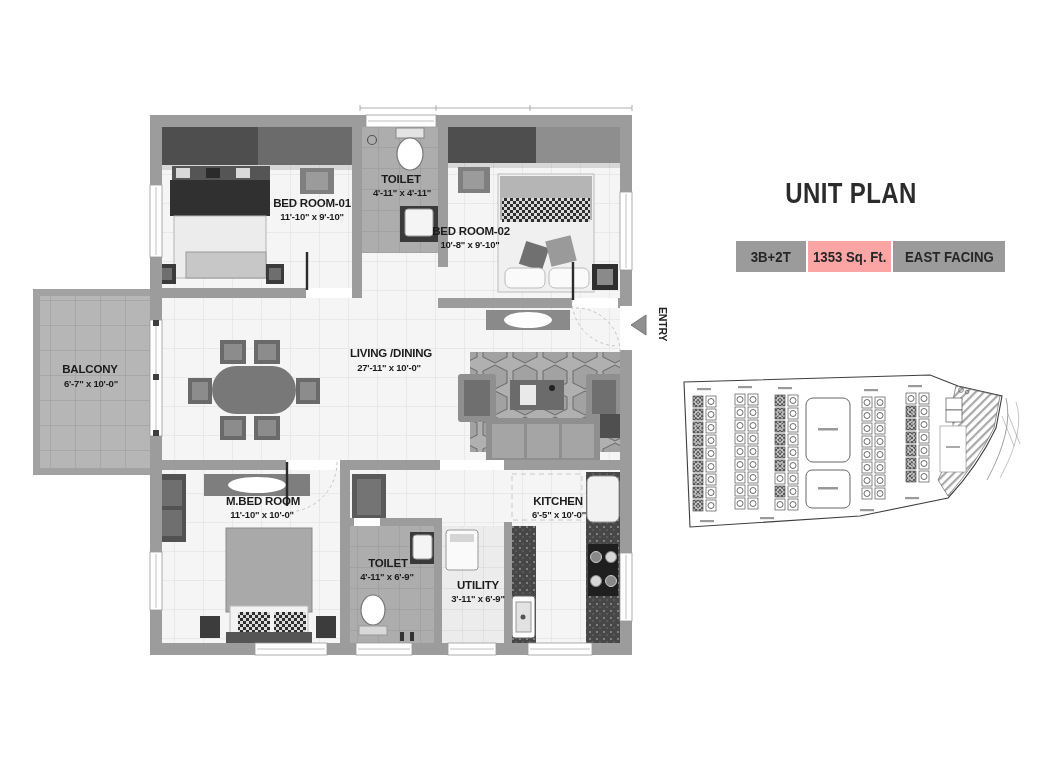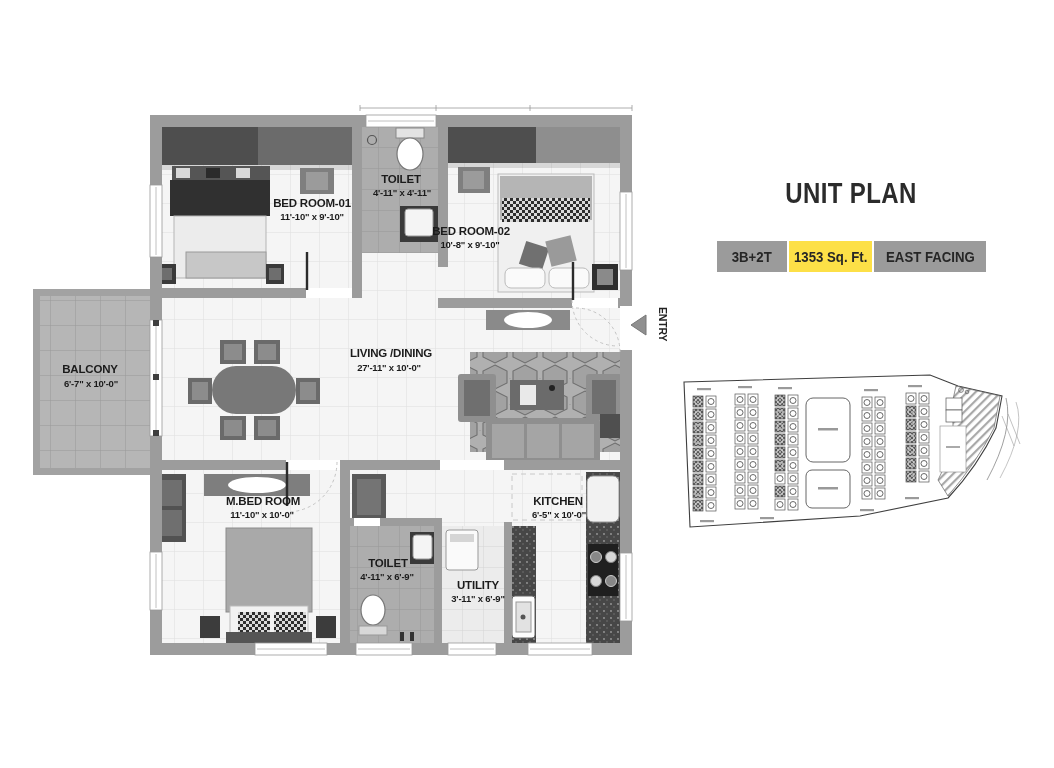--- a/index.html
+++ b/index.html
@@ -12,26 +12,26 @@
   .entrytxt{font-size:10.5px;fill:#222;}
   .wall{fill:#9c9c9c;}
   .bwall{fill:#a2a2a2;}
   .win{fill:#ffffff;stroke:#9a9a9a;stroke-width:0.8;}
   .gap{fill:#ffffff;}
   .leaf{stroke:#2b2b2b;stroke-width:2.4;}
   .arc{stroke:#c4c4c4;stroke-width:1;fill:none;stroke-dasharray:3 3;}
   .title{position:absolute;left:756px;top:176px;width:190px;text-align:center;
          font-size:30px;font-weight:700;color:#2b2b2b;transform:scaleX(0.80);transform-origin:center;
          letter-spacing:0.5px;white-space:nowrap;}
-  .badges{position:absolute;left:717px;top:241px;display:flex;gap:2px;}
+  .badges{position:absolute;left:736px;top:241px;display:flex;gap:2px;}
   .badge{height:31px;display:flex;align-items:center;justify-content:center;
          font-weight:700;font-size:15px;color:#262626;}
   .badge span{transform:scaleX(0.88);white-space:nowrap;}
   .badge.dark{background:#9b9b9b;}
-  .badge.light{background:#fde047;}
+  .badge.light{background:#fca5a5;}
   .b1{width:70px;} .b2{width:83px;} .b3{width:112px;}
 </style>
 </head>
 <body>
 
 <div class="stage">
 
 <svg width="1054" height="768" viewBox="0 0 1054 768">
   <defs>
     <pattern id="grid" width="29" height="29" patternUnits="userSpaceOnUse">

